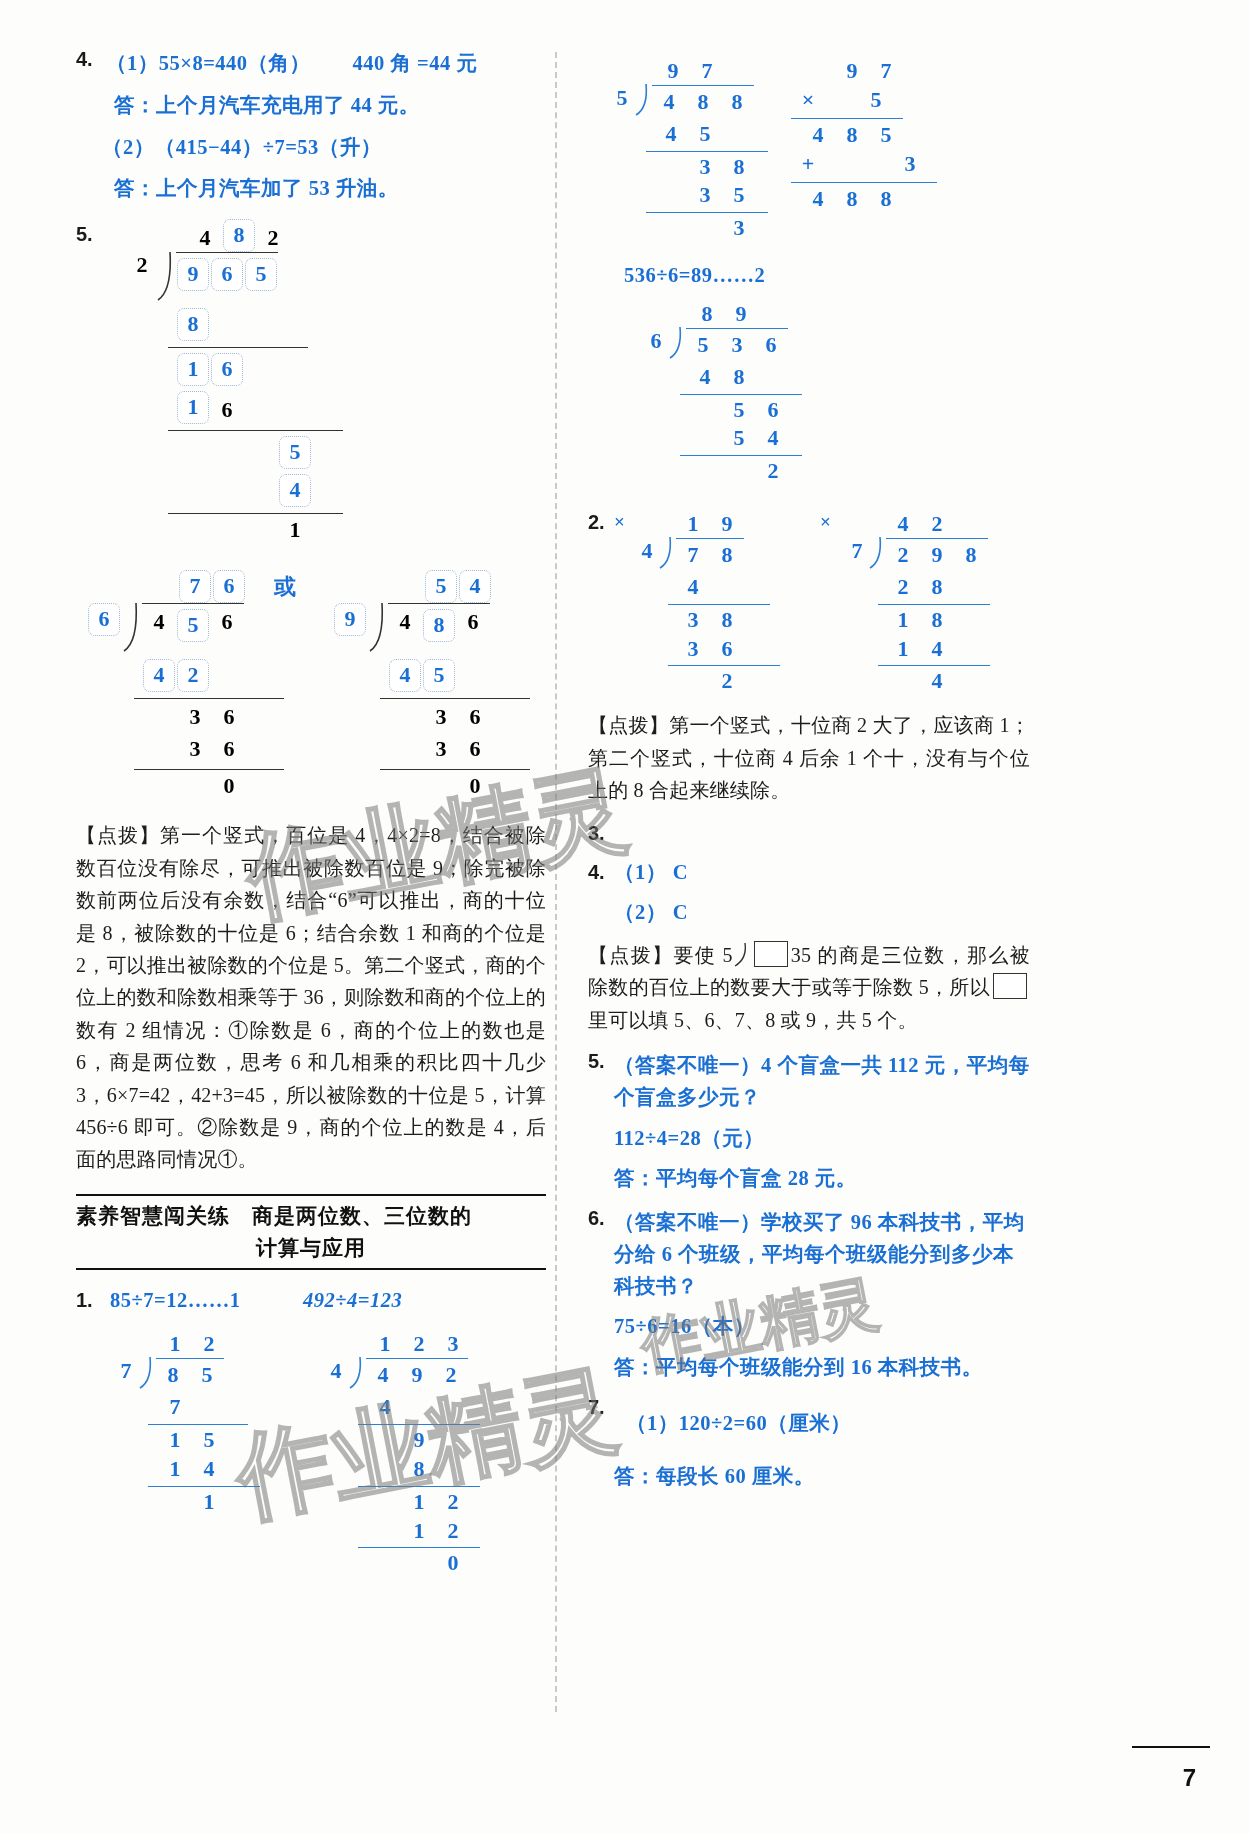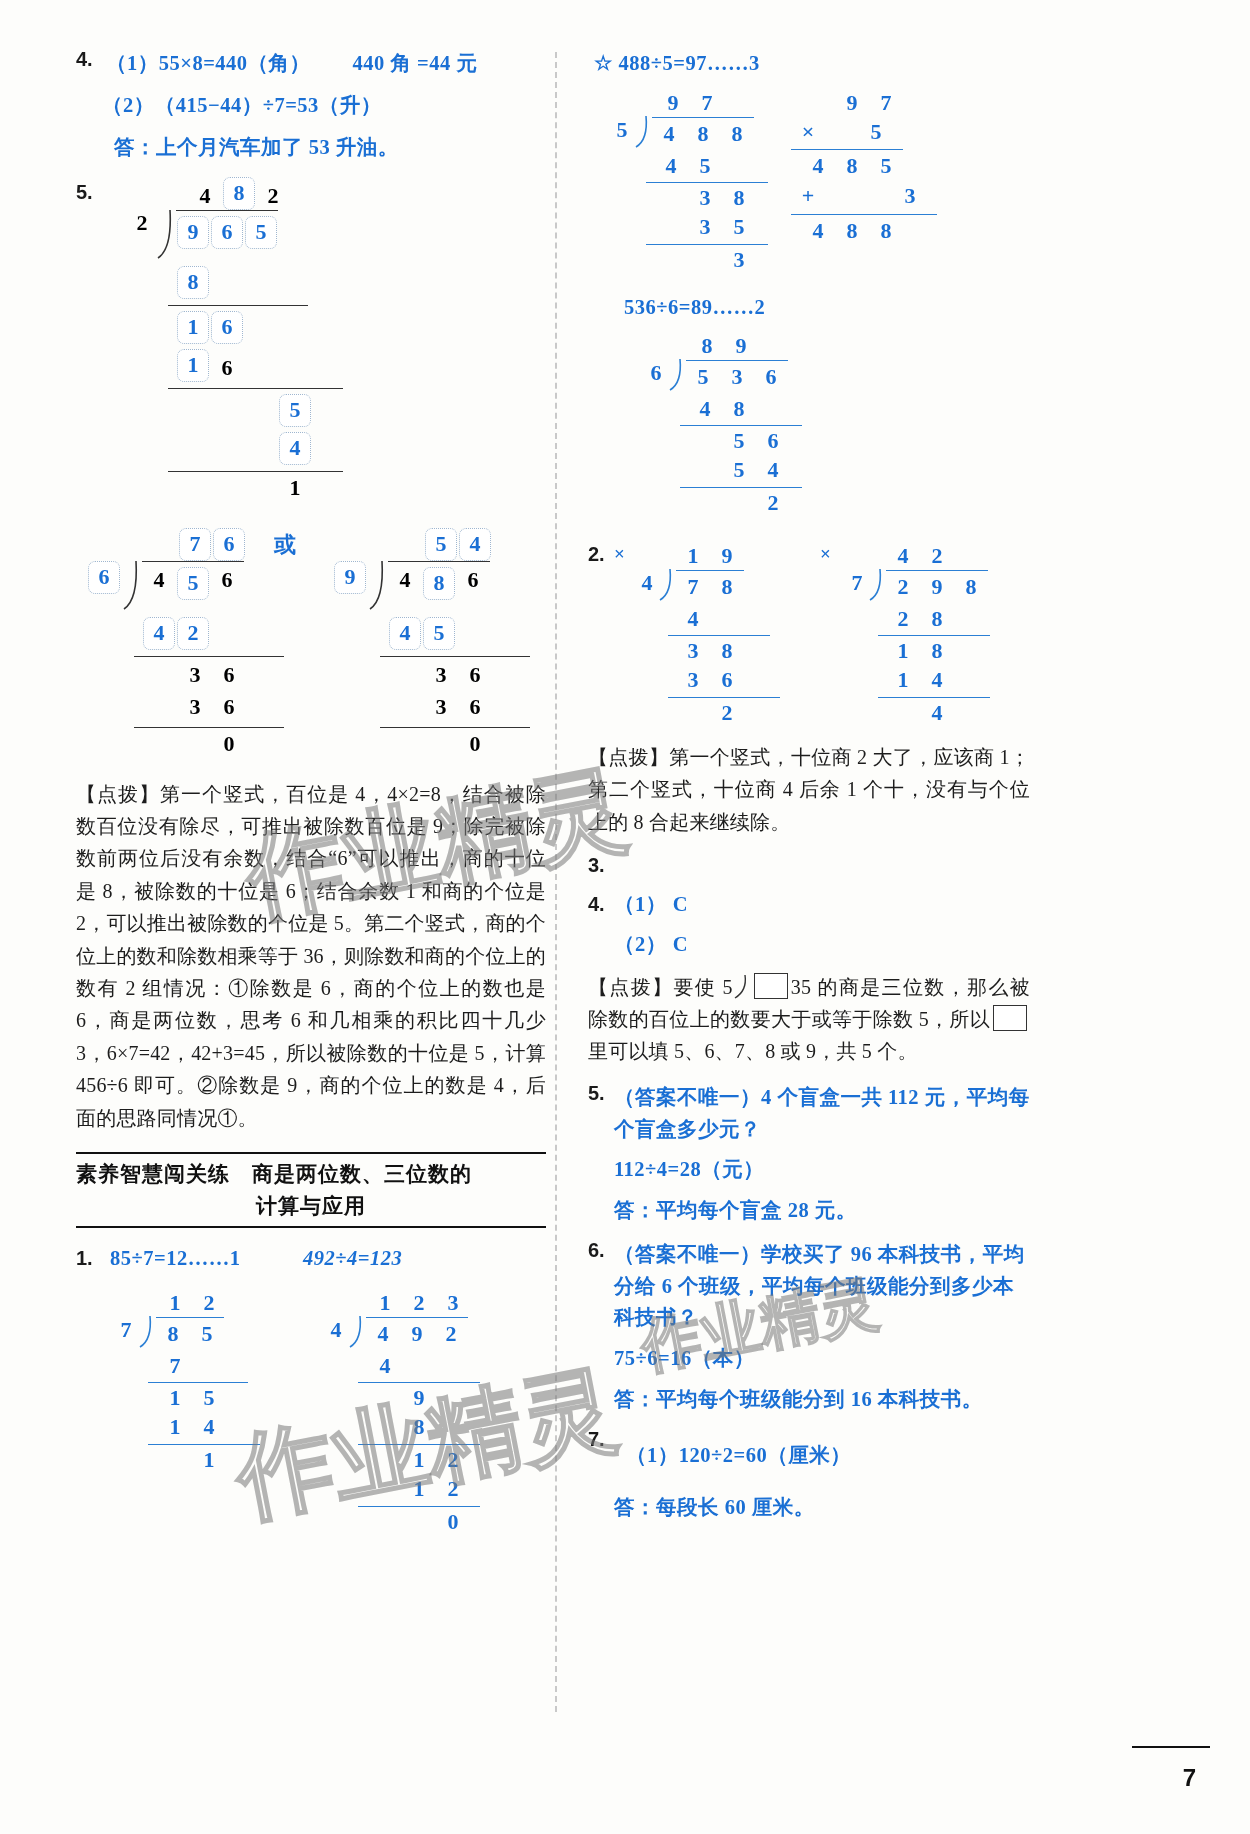--- a/index.html
+++ b/index.html
@@ -121,20 +121,21 @@
 
   <div class="divider"></div>
 
   <div class="col col-left">
 
     <div style="position:relative;">
       <div style="display:flex;">
         <span class="qnum" style="width:30px;">4.</span>
         <span class="ans-line" style="margin:0;">（1）55×8=440（角）　　440 角 =44 元</span>
       </div>
+      <div class="ans-line indent" style="margin-top:10px;">答：上个月汽车充电用了 44 元。</div>
       <div class="ans-line indent2" style="margin-top:10px;">（2）（415−44）÷7=53（升）</div>
       <div class="ans-line indent" style="margin-top:10px;">答：上个月汽车加了 53 升油。</div>
     </div>
 
     <div style="margin-top:14px; position:relative;">
       <span class="qnum" style="position:absolute; left:0; top:4px;">5.</span>
 
       <div class="ld" style="margin-left:52px;">
 
         <div class="ld-row" style="margin-left:60px;">
@@ -365,24 +366,20 @@
           <div class="ld-row" style="margin-left:112px; margin-top:2px;">
             <div class="cell">0</div>
           </div>
         </div>
       </div>
     </div>
   </div>
 
   <div class="col col-right">
 
-    <div class="ans-line" style="margin-left:6px;">
-      <span>☆</span>
-      <span>488÷5=97……3</span>
-    </div>
 
     <div style="display:flex; margin-top:10px;">
       <div class="ld blue" style="width:175px; margin-left:22px; color:#1a6fd4;">
         <div class="ld-row" style="margin-left:46px;">
           <div class="cell">9</div>
           <div class="cell">7</div>
         </div>
         <div class="ld-row" style="align-items:flex-start;">
           <div class="cell" style="width:24px;">5</div>
           <div class="divsym" style="width:18px;height:34px;">

